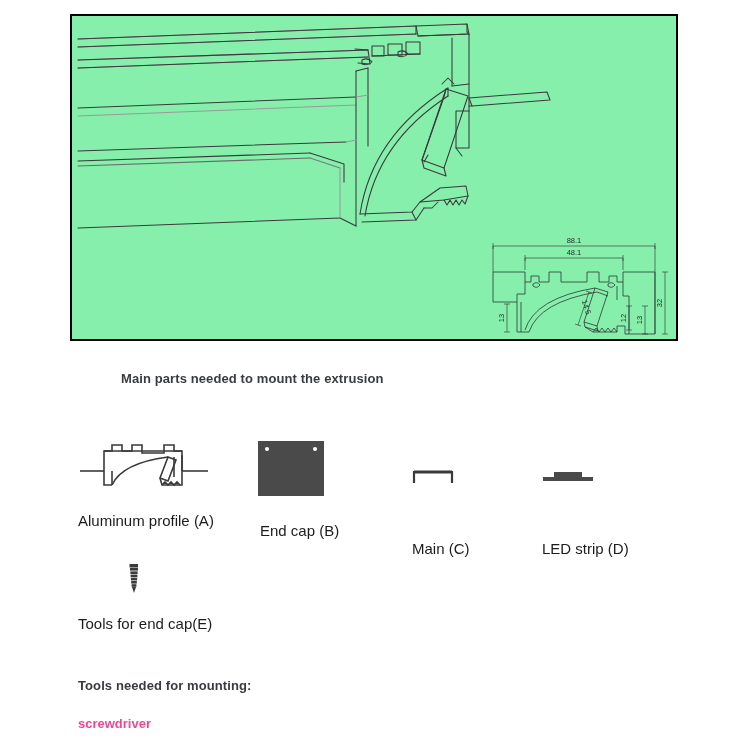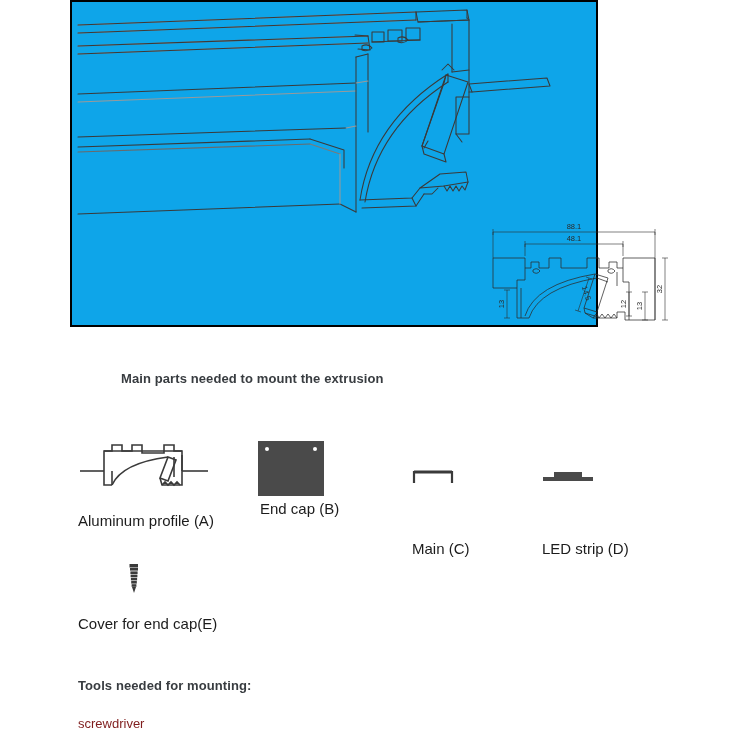--- a/index.html
+++ b/index.html
@@ -13,26 +13,26 @@
     position: relative;
     font-family: "Liberation Sans", sans-serif;
     color: #1c1c1c;
     overflow: hidden;
   }
 
   
   #drawing-frame {
     position: absolute;
     left: 70px;
-    top: 0;
-    width: 528px;
+    top: 14px;
+    width: 608px;
     height: 327px;
     border: 2px solid #000000;
     box-sizing: border-box;
-    background: #0ea5e9;
+    background: #86efac;
   }
   #drawing-frame svg,
   #detail-view svg {
     display: block;
   }
 
   
   .heading {
     position: absolute;
     font-size: 13px;
@@ -41,22 +41,23 @@
     color: #383c40;
     letter-spacing: .1px;
     white-space: nowrap;
   }
   #main-parts-heading { left: 78px; top: 371px; padding-left: 43px; }
   #tools-heading      { left: 78px; top: 678px; text-align: right; }
 
   .body-text {
     position: absolute;
     font-size: 13px;
-    color: #7f1d1d;
+    color: #ec4899;
     white-space: nowrap;
+    font-weight: bold;
   }
   #screwdriver-text { left: 78px; top: 716px; }
 
   
   .part {
     position: absolute;
   }
   .part-icon {
     position: relative;
     height: 58px;
@@ -68,21 +69,21 @@
     line-height: 1;
   }
 
   #part-profile { left: 78px;  top: 441px; }
   #part-endcap  { left: 258px; top: 441px; }
   #part-cover   { left: 412px; top: 441px; }
   #part-led     { left: 542px; top: 441px; }
   #part-screw   { left: 78px;  top: 558px; }
 
   #part-profile .part-label { margin-top: 14px; }
-  #part-endcap  .part-label { margin-top: 2px; margin-left: 2px; }
+  #part-endcap  .part-label { margin-top: 24px; margin-left: 2px; }
   #part-cover   .part-label { margin-top: 14px; }
   #part-led     .part-label { margin-top: 14px; text-align: right; }
   #part-screw   .part-label { margin-top: 10px; }
 
   
   #endcap-shape {
     width: 66px;
     height: 55px;
     background: #4a4a4a;
     position: relative;
@@ -371,18 +372,18 @@
         <rect x="-3.6" y="9.4" width="7.2" height="2.6"></rect>
         <rect x="-3.4" y="12.6" width="6.8" height="2.6"></rect>
         <rect x="-3.1" y="15.8" width="6.2" height="2.6"></rect>
         <rect x="-2.8" y="19" width="5.6" height="2.6"></rect>
         <rect x="-2.4" y="22.2" width="4.8" height="2.6"></rect>
 
         <path d="M-2 25 L2 25 L0 31 Z"></path>
       </g>
     </svg>
   </div>
-  <div class="part-label">Cover for end cap(E)</div>
+  <div class="part-label">Tools for end cap(E)</div>
 </div>
 
 <div class="heading" id="tools-heading">Tools needed for mounting:</div>
 
 <div class="body-text" id="screwdriver-text">screwdriver</div>
 
 </body></html>

